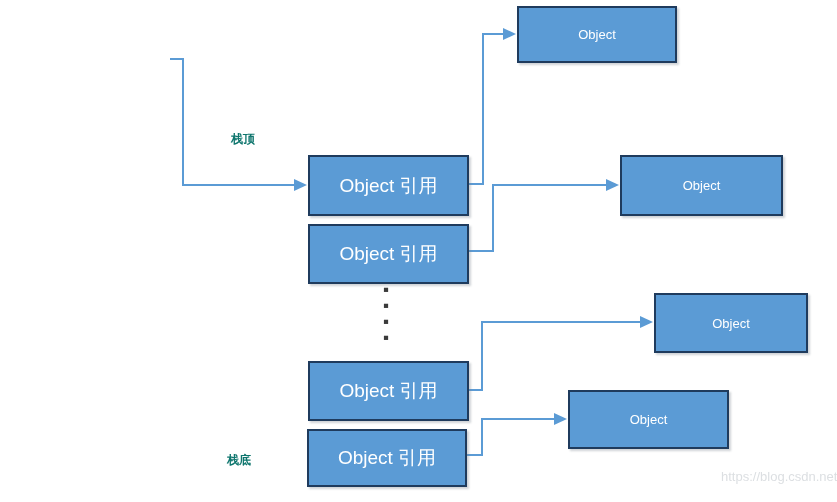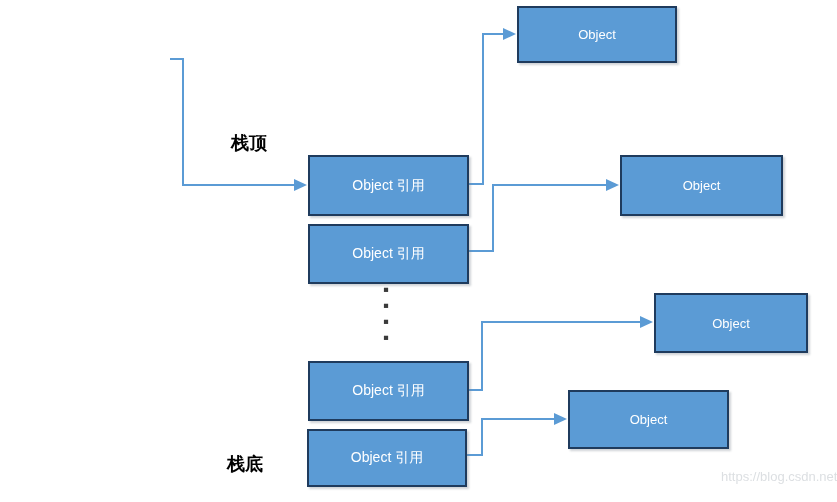--- a/index.html
+++ b/index.html
@@ -10,24 +10,24 @@
   .box{
     position:absolute;display:flex;align-items:center;justify-content:center;
     background:#5b9bd5;color:#ffffff;box-sizing:border-box;
     box-shadow:2px 2px 2px rgba(120,130,140,0.35);
   }
   .bordered{border:2px solid #1f3b5d;}
   .elements-box{
     border:1px solid #86b6e2;font-size:21px;letter-spacing:0.5px;
     box-shadow:2px 3px 3px rgba(150,160,170,0.45);
   }
-  .ref-box{font-size:14px;}
+  .ref-box{font-size:19px;}
   .obj-box{font-size:13px;}
   .zh-label{
-    position:absolute;color:#000000;font-size:18px;font-weight:bold;
+    position:absolute;color:#0f766e;font-size:12px;font-weight:bold;
   }
   .dots{
     position:absolute;left:383px;top:282px;display:flex;flex-direction:column;
     align-items:center;
   }
   .dots span{
     color:#3a3a3a;font-size:17px;font-weight:bold;line-height:16px;height:16px;
   }
   .watermark{
     position:absolute;right:-4px;top:469px;color:#dcdfe2;font-size:13px;

